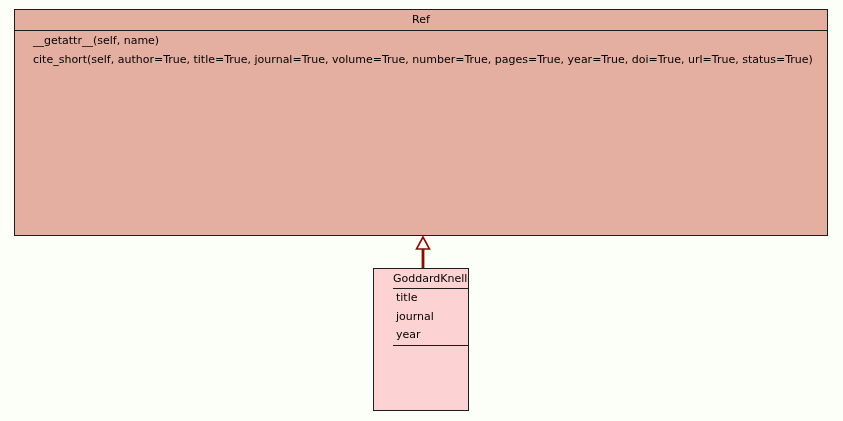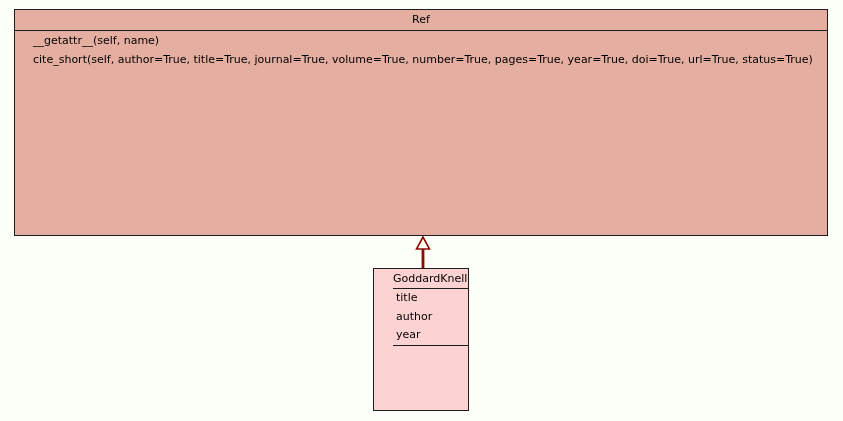--- a/index.html
+++ b/index.html
@@ -107,19 +107,19 @@
 
   <svg class="arrow-svg" viewBox="0 0 22 32" xmlns="http://www.w3.org/2000/svg">
     <rect x="9.6" y="12" width="2.8" height="20" fill="#8e0b03"></rect>
     <polygon points="11,1 4.5,13 17.5,13" fill="#fcfff7" stroke="#8e0b03" stroke-width="1.6" stroke-linejoin="miter"></polygon>
   </svg>
 
   <div class="uml-class class-gk">
     <div class="title">GoddardKneller</div>
     <div class="compartment attrs">
       <div class="row">title</div>
-      <div class="row">author</div>
+      <div class="row">journal</div>
       <div class="row">year</div>
     </div>
     <div class="compartment methods"></div>
   </div>
 
 </div>
 
 </body></html>

